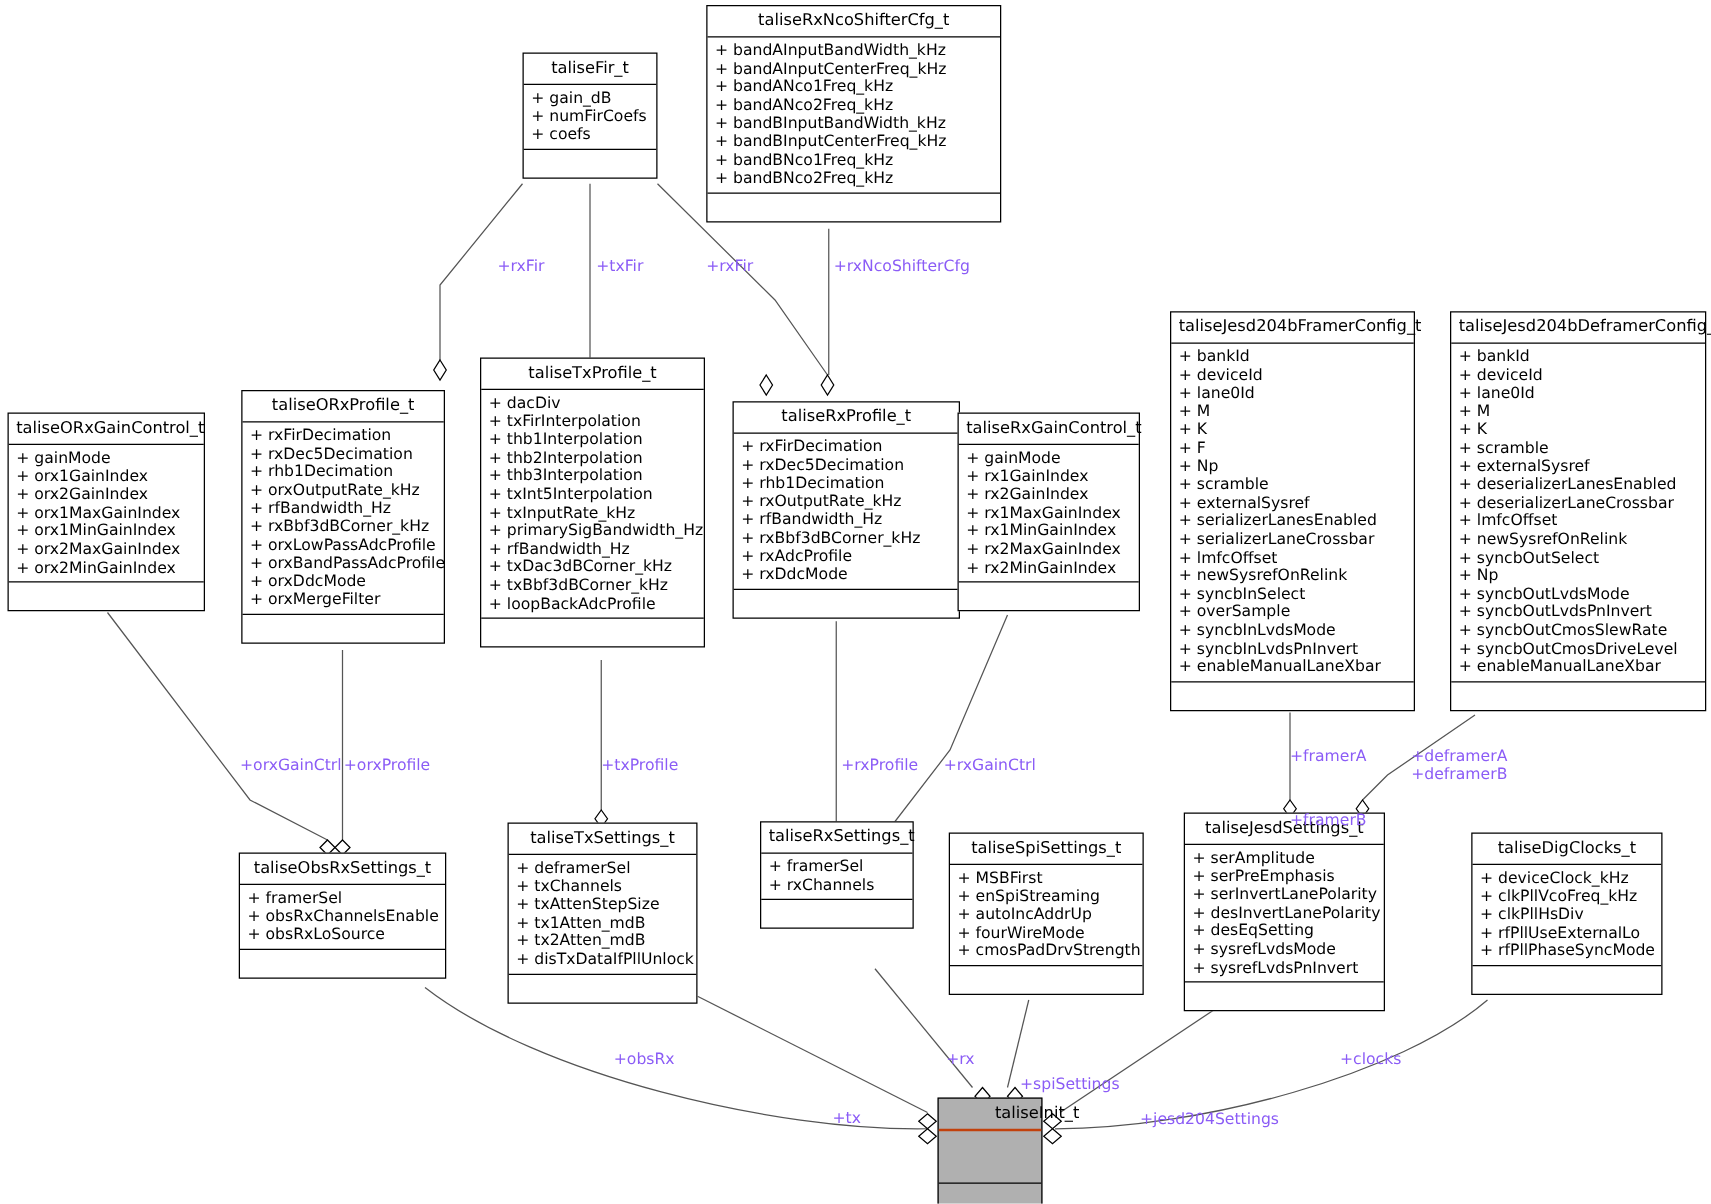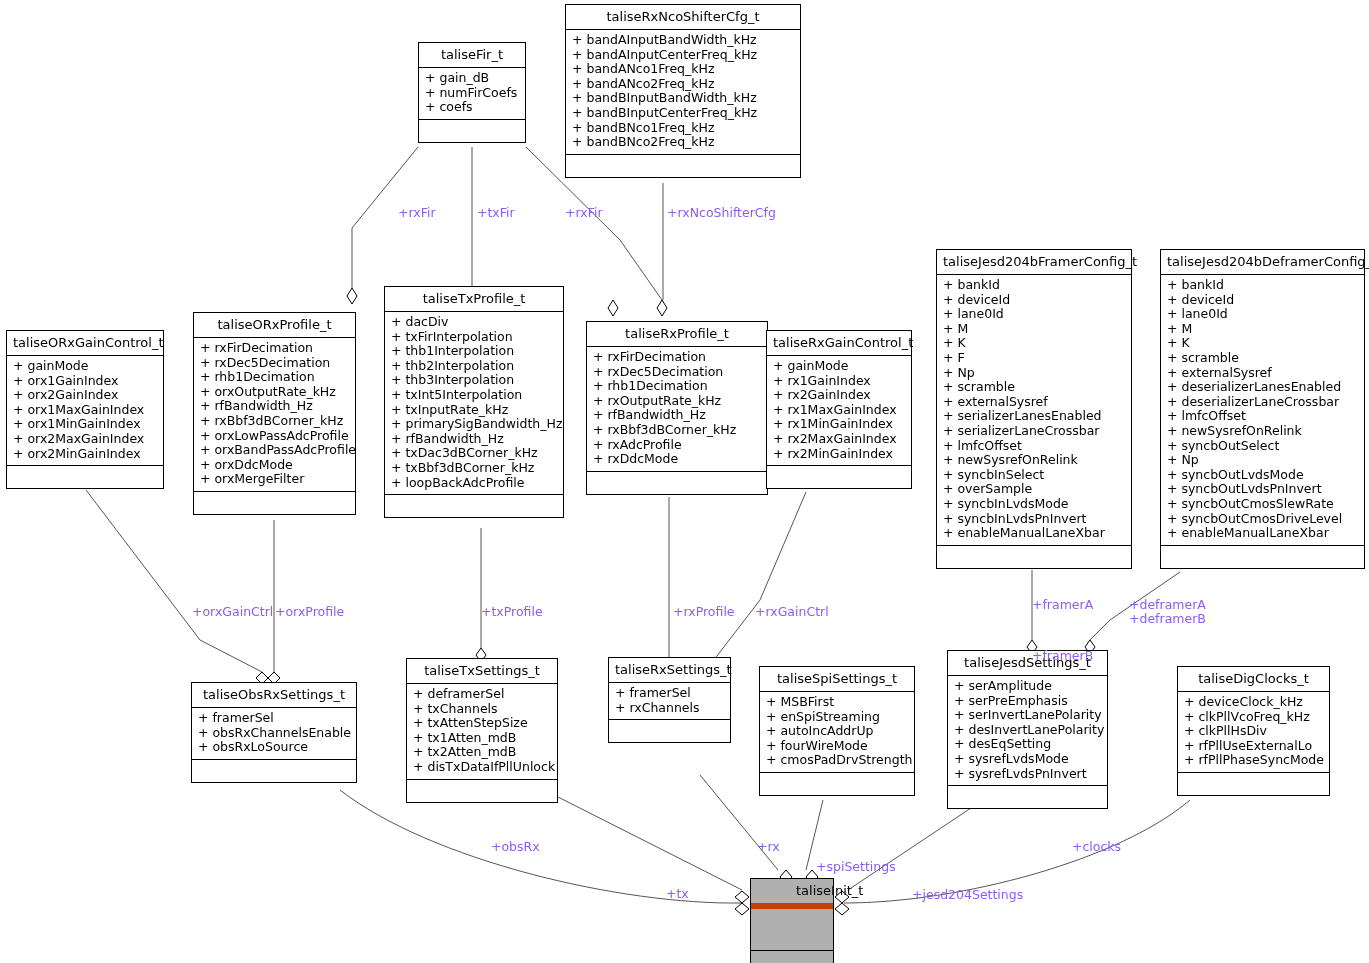--- a/index.html
+++ b/index.html
@@ -7,21 +7,21 @@
   body{font-family:"DejaVu Sans","Liberation Sans",sans-serif;}
   #canvas{position:relative;width:1369px;height:963px;overflow:hidden;background:#fff;}
   svg.edges{position:absolute;left:0;top:0;width:1369px;height:963px;pointer-events:none;}
   .cls{position:absolute;border:1px solid #000;background:#fff;box-sizing:border-box;}
   .cls .title{text-align:center;font-size:13px;line-height:15px;padding:4px 6px 5px 6px;
                border-bottom:1px solid #000;white-space:nowrap;color:#000;}
   .cls .attrs{border-bottom:1px solid #000;padding:3px 5px 4px 6px;}
   .cls .attrs div{font-size:12.5px;line-height:14.6px;white-space:nowrap;color:#000;}
   .cls .ops{min-height:22px;}
   .cls.shaded{background:#b0b0b0;border:1px solid #000;}
-  .cls.shaded .title{border-bottom:6px solid #c2410c;padding-left:45px;}
+  .cls.shaded .title{border-bottom:2px solid #c2410c;padding-left:45px;}
   .cls.shaded .attrs{min-height:34px;border-bottom:1px solid #000;}
   .cls.shaded .ops{min-height:40px;}
   .elabel{position:absolute;font-size:12.5px;line-height:14px;color:#8b5cf6;white-space:nowrap;}
 </style>
 </head>
 <body>
 
 <div id="canvas">
 
   <svg class="edges" viewBox="0 0 1369 963" xmlns="http://www.w3.org/2000/svg">

